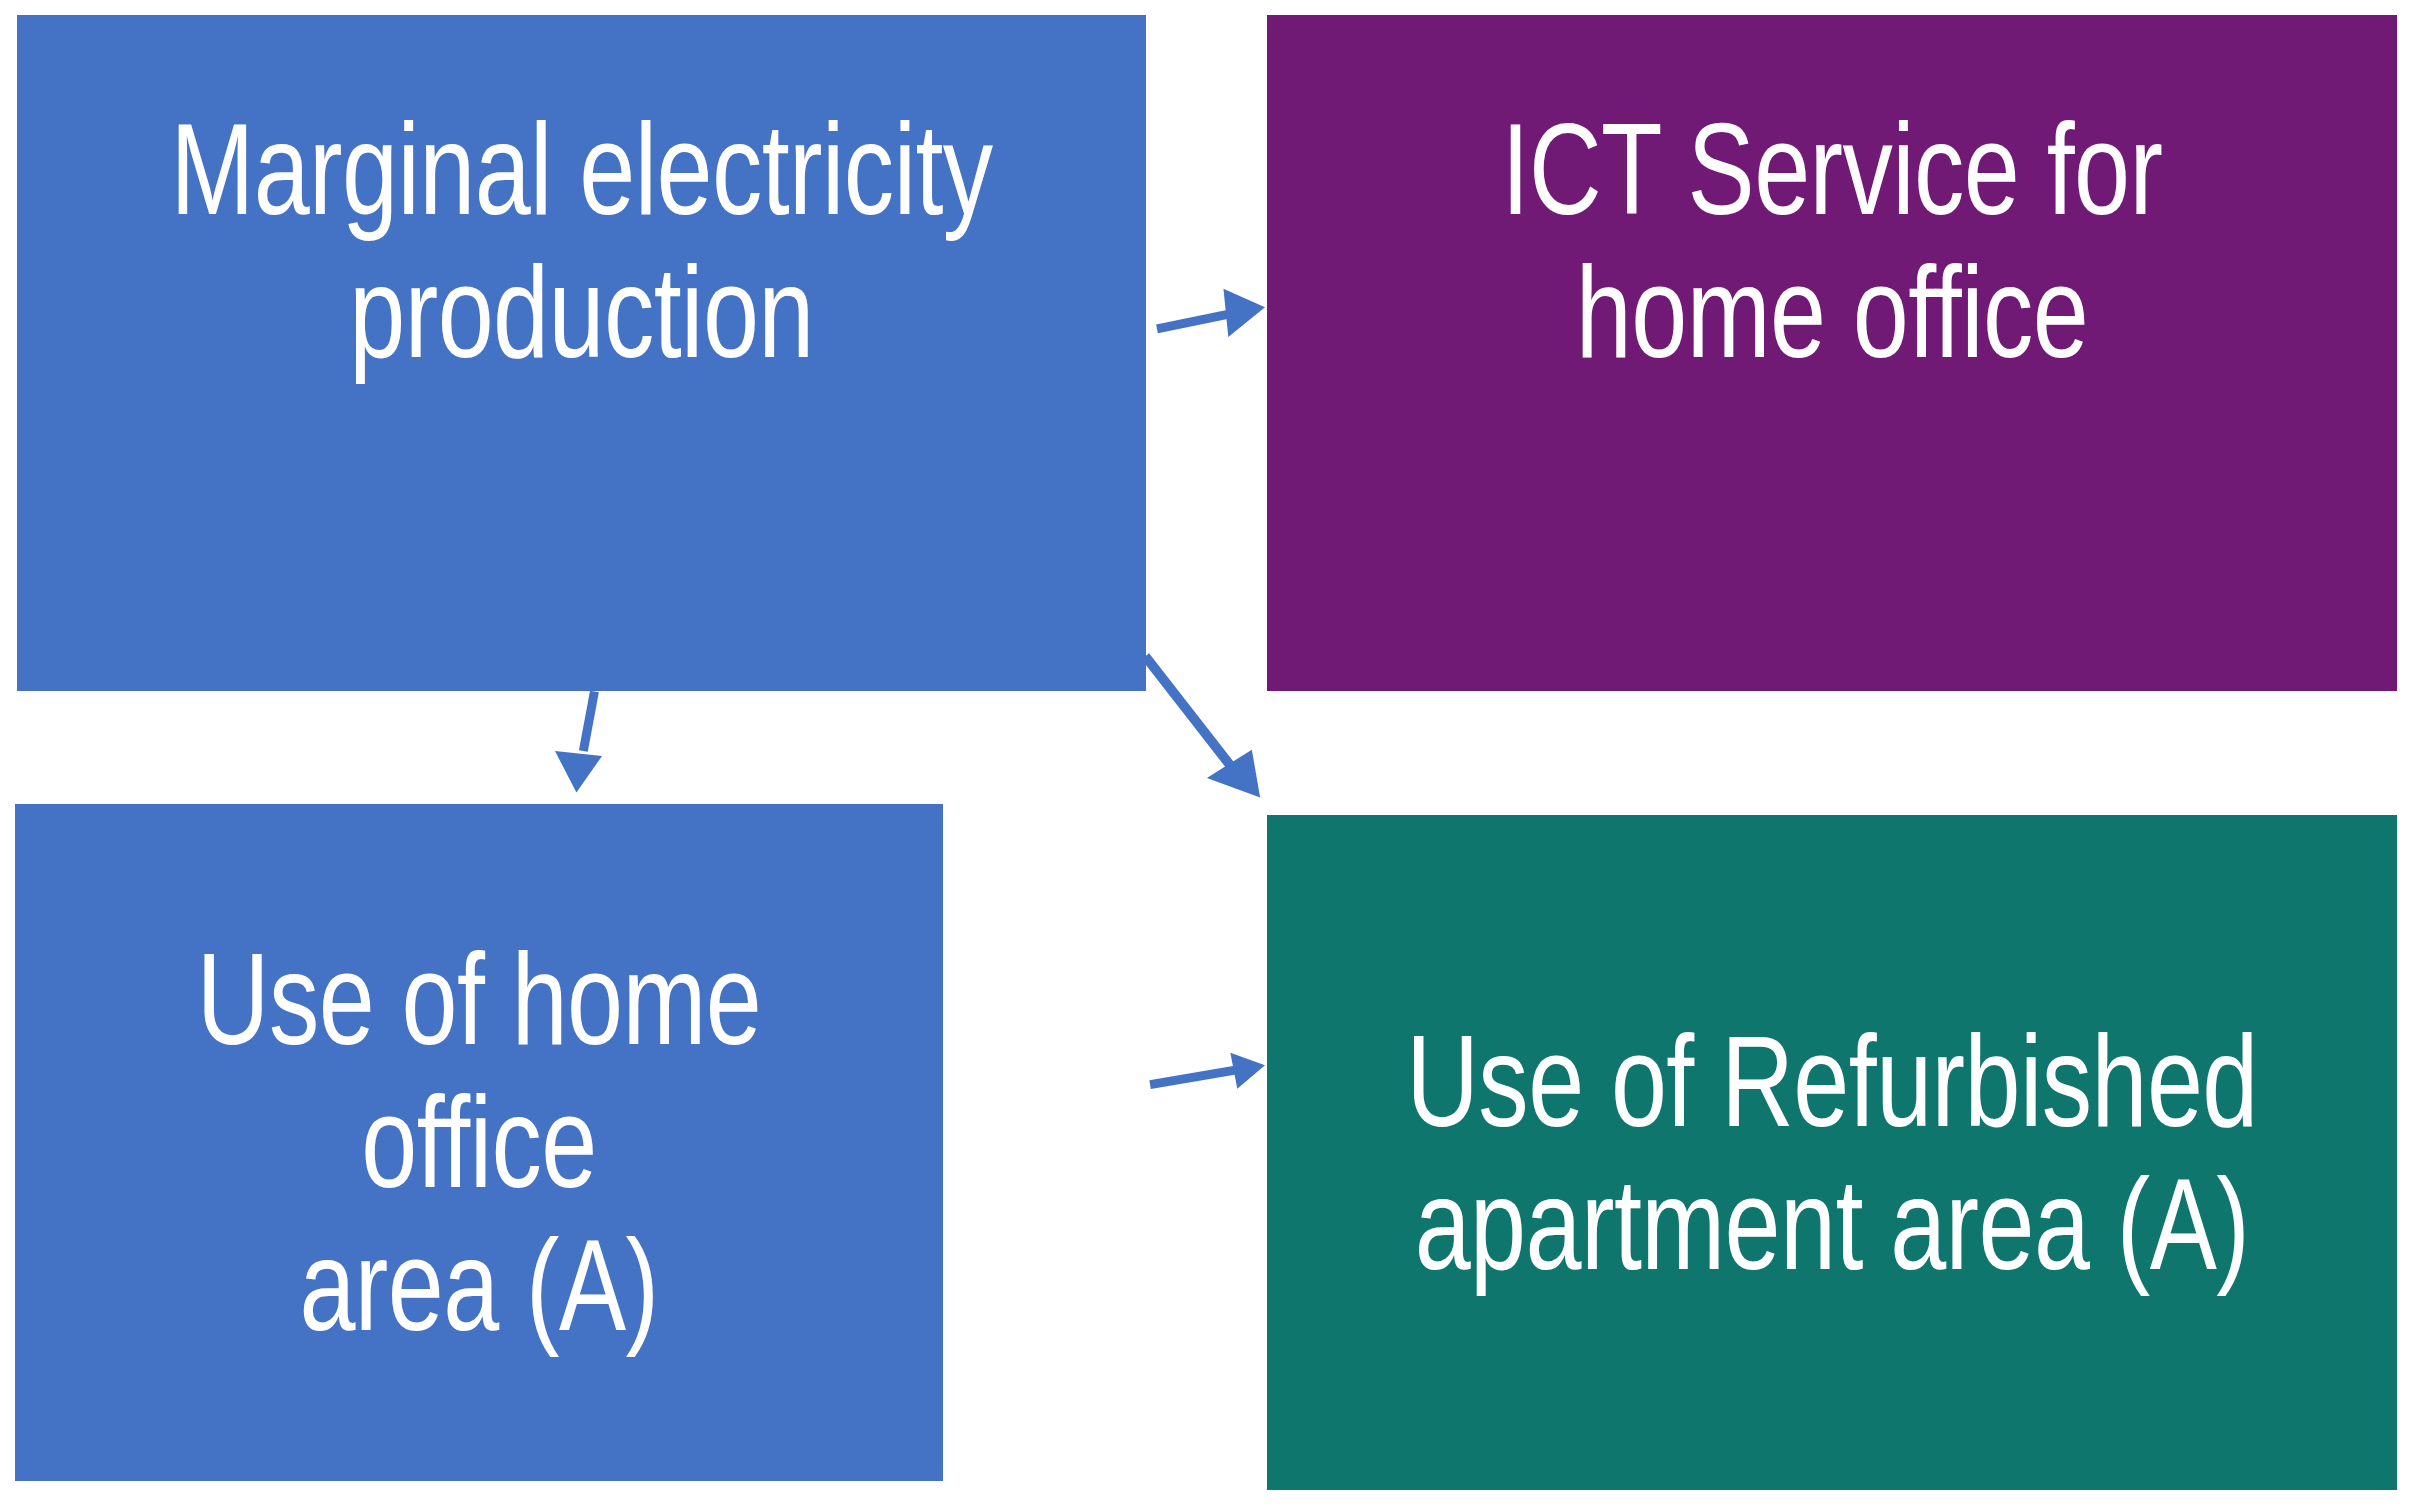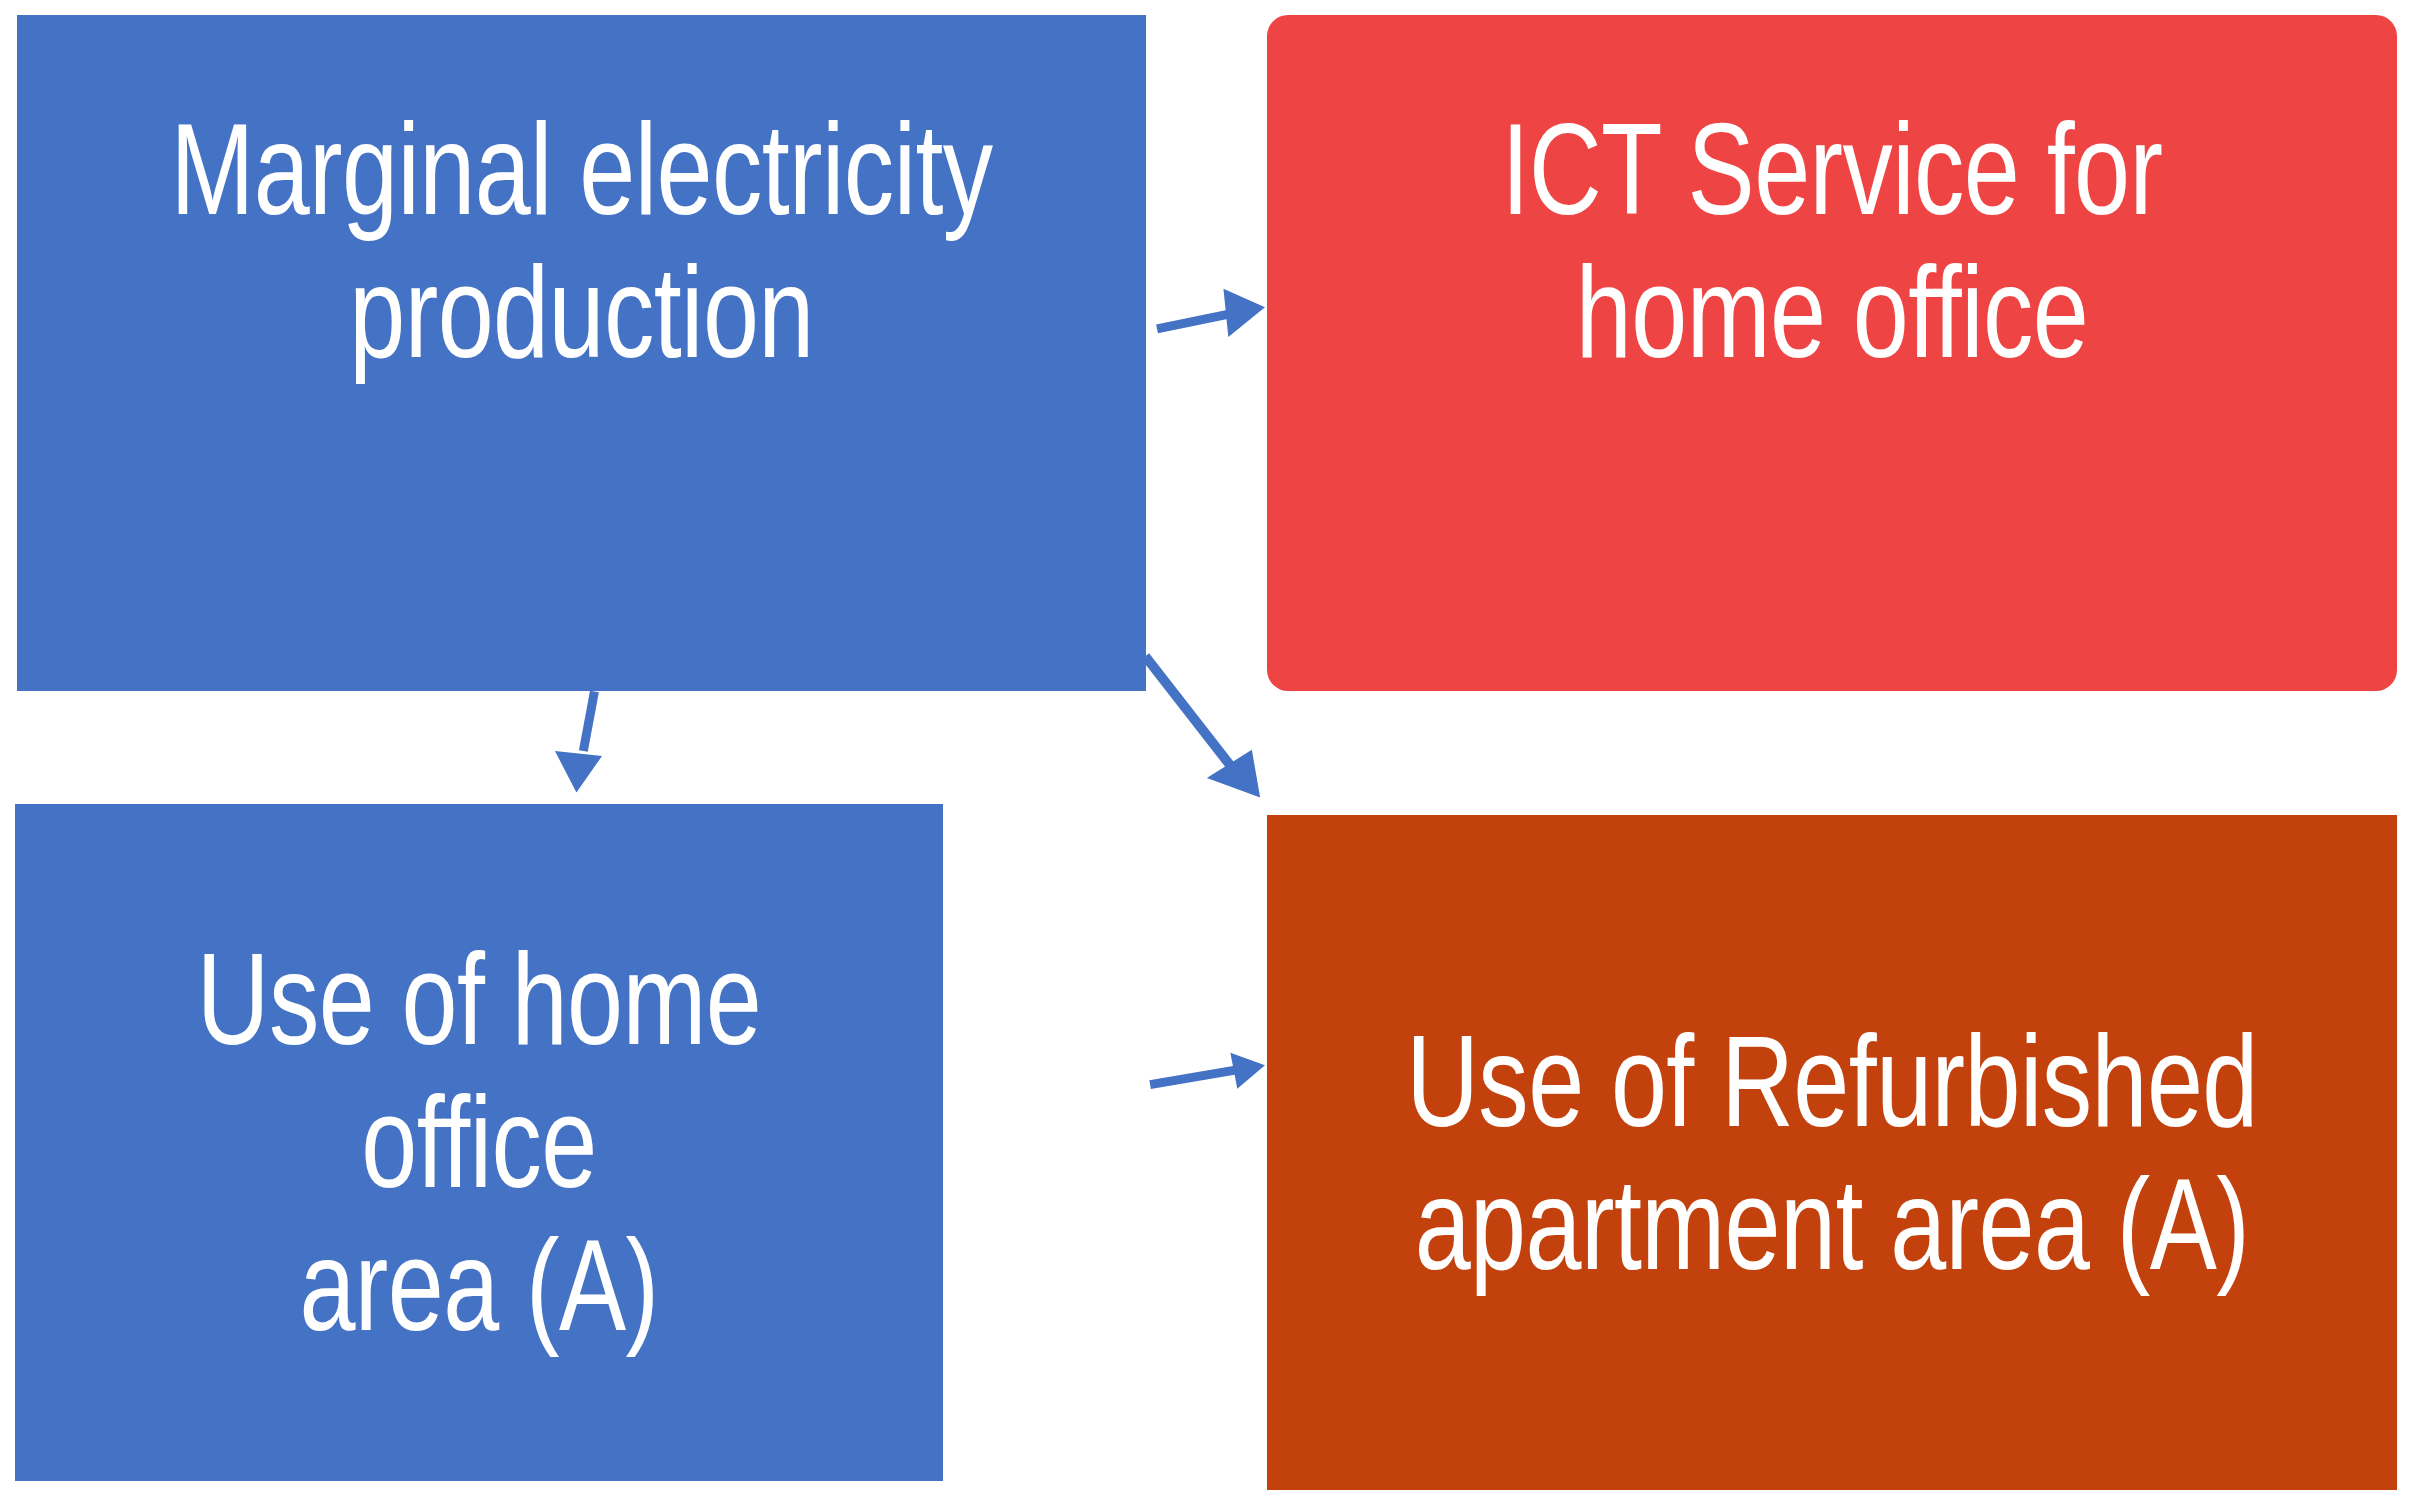--- a/index.html
+++ b/index.html
@@ -74,31 +74,31 @@
 </head>
 <body>
 
 <div id="stage" style="background: rgb(255, 255, 255);">
 
   <div class="node" id="node-marginal-electricity" style="background: rgb(68, 114, 196);">
     <div class="node-label" style="color: rgb(255, 255, 255);">Marginal electricity
 production</div>
   </div>
 
-  <div class="node" id="node-ict-service" style="background: #ef4444; border-radius: 21px;">
+  <div class="node" id="node-ict-service" style="background: #701a75;">
     <div class="node-label" style="color: rgb(255, 255, 255);">ICT Service for
 home office</div>
   </div>
 
   <div class="node" id="node-home-office-area" style="background: rgb(68, 114, 196);">
     <div class="node-label" style="color: rgb(255, 255, 255);">Use of home office
 area (A)</div>
   </div>
 
-  <div class="node" id="node-refurbished-apartment" style="background: #c2410c;">
+  <div class="node" id="node-refurbished-apartment" style="background: #0f766e;">
     <div class="node-label" style="color: rgb(255, 255, 255);">Use of Refurbished
 apartment area (A)</div>
   </div>
 
   <svg id="edges" viewBox="0 0 3487 2180" preserveAspectRatio="none">
 
     <g>
       <line x1="1672" y1="475" x2="1790" y2="451" stroke="#4472C4" stroke-width="13" stroke-linecap="butt"></line>
       <polygon points="1828,444 1768,417 1775,487" fill="#4472C4"></polygon>
     </g>

